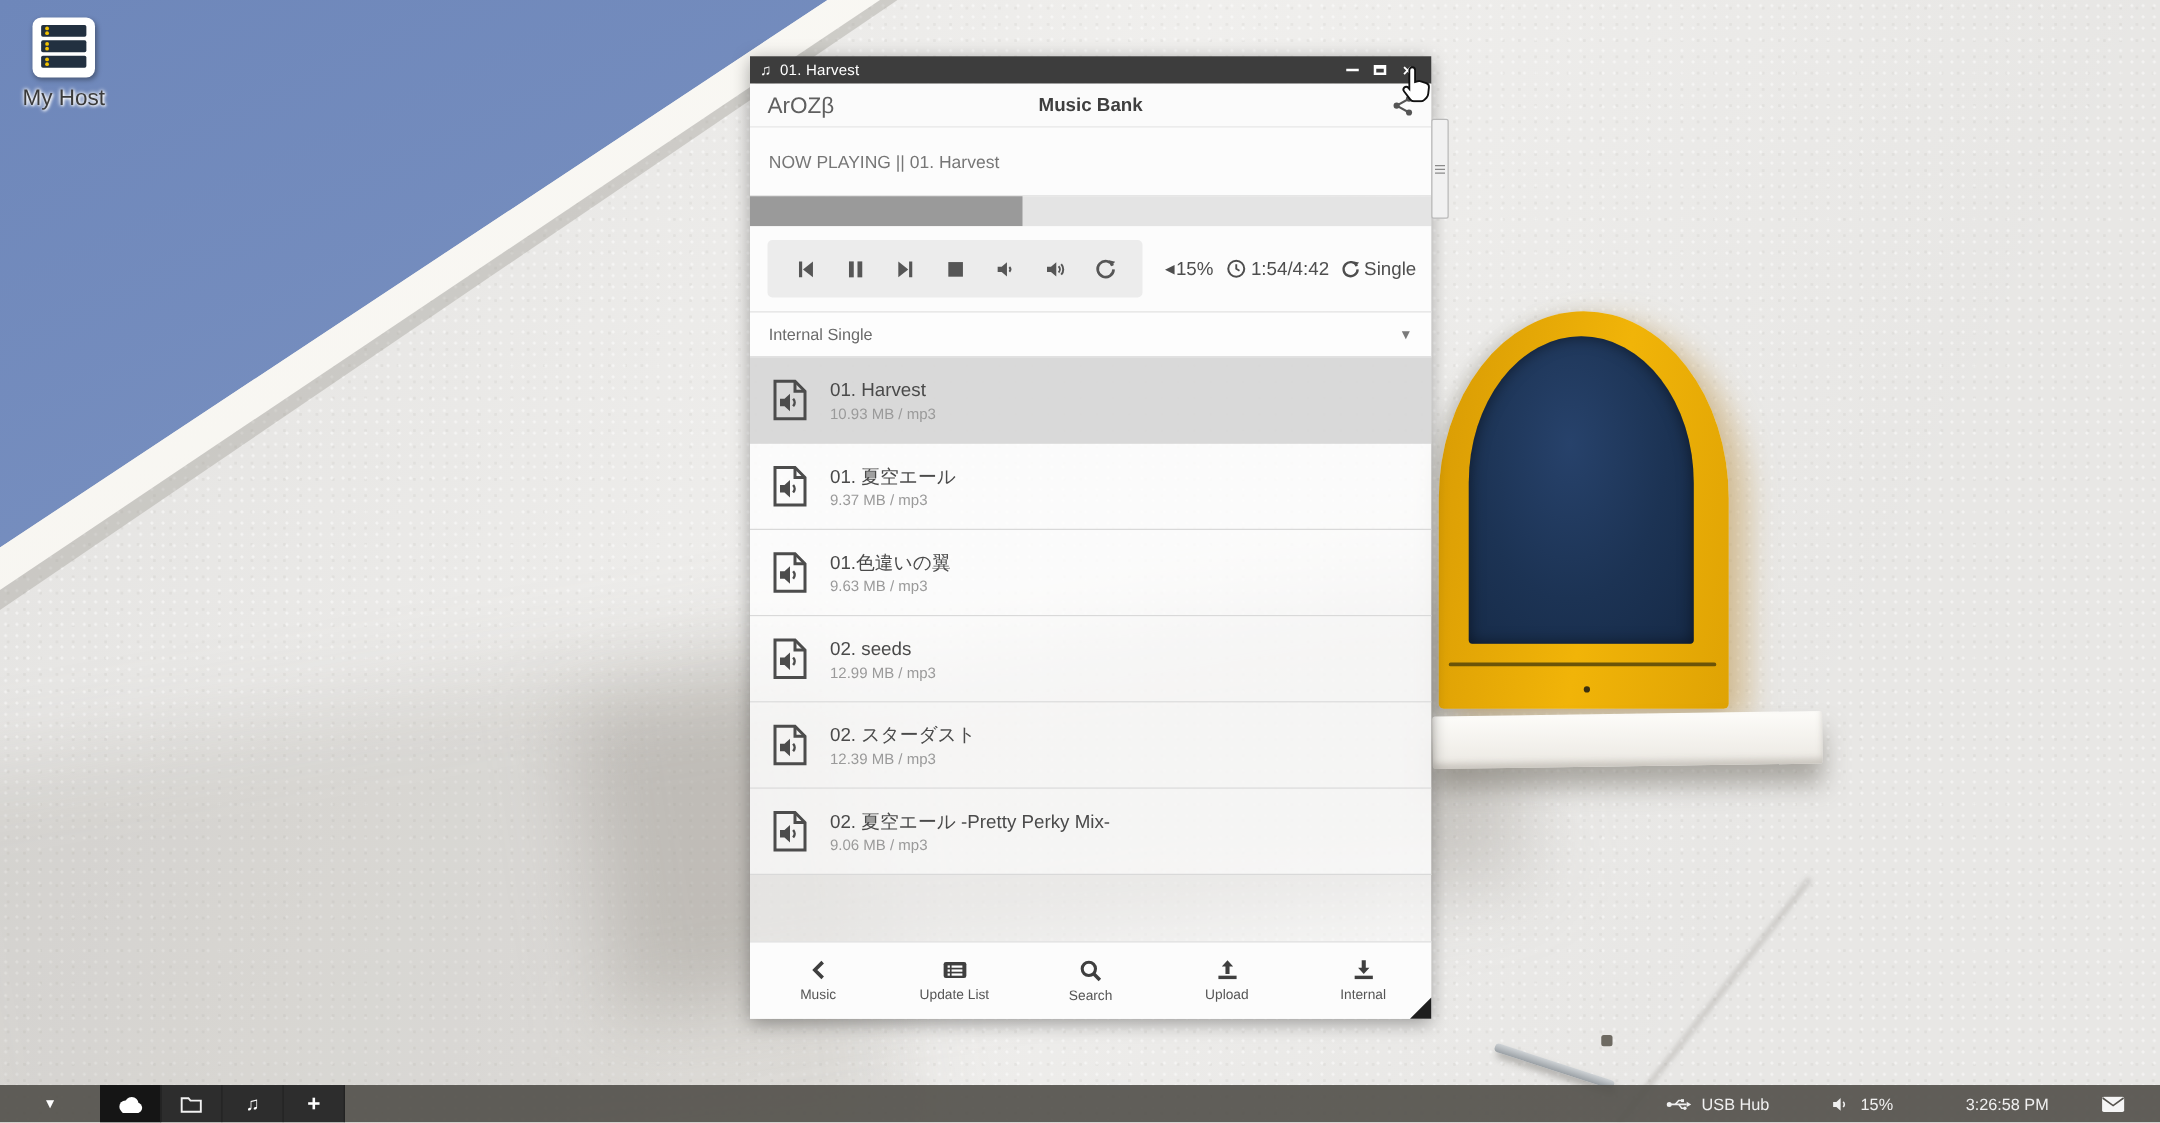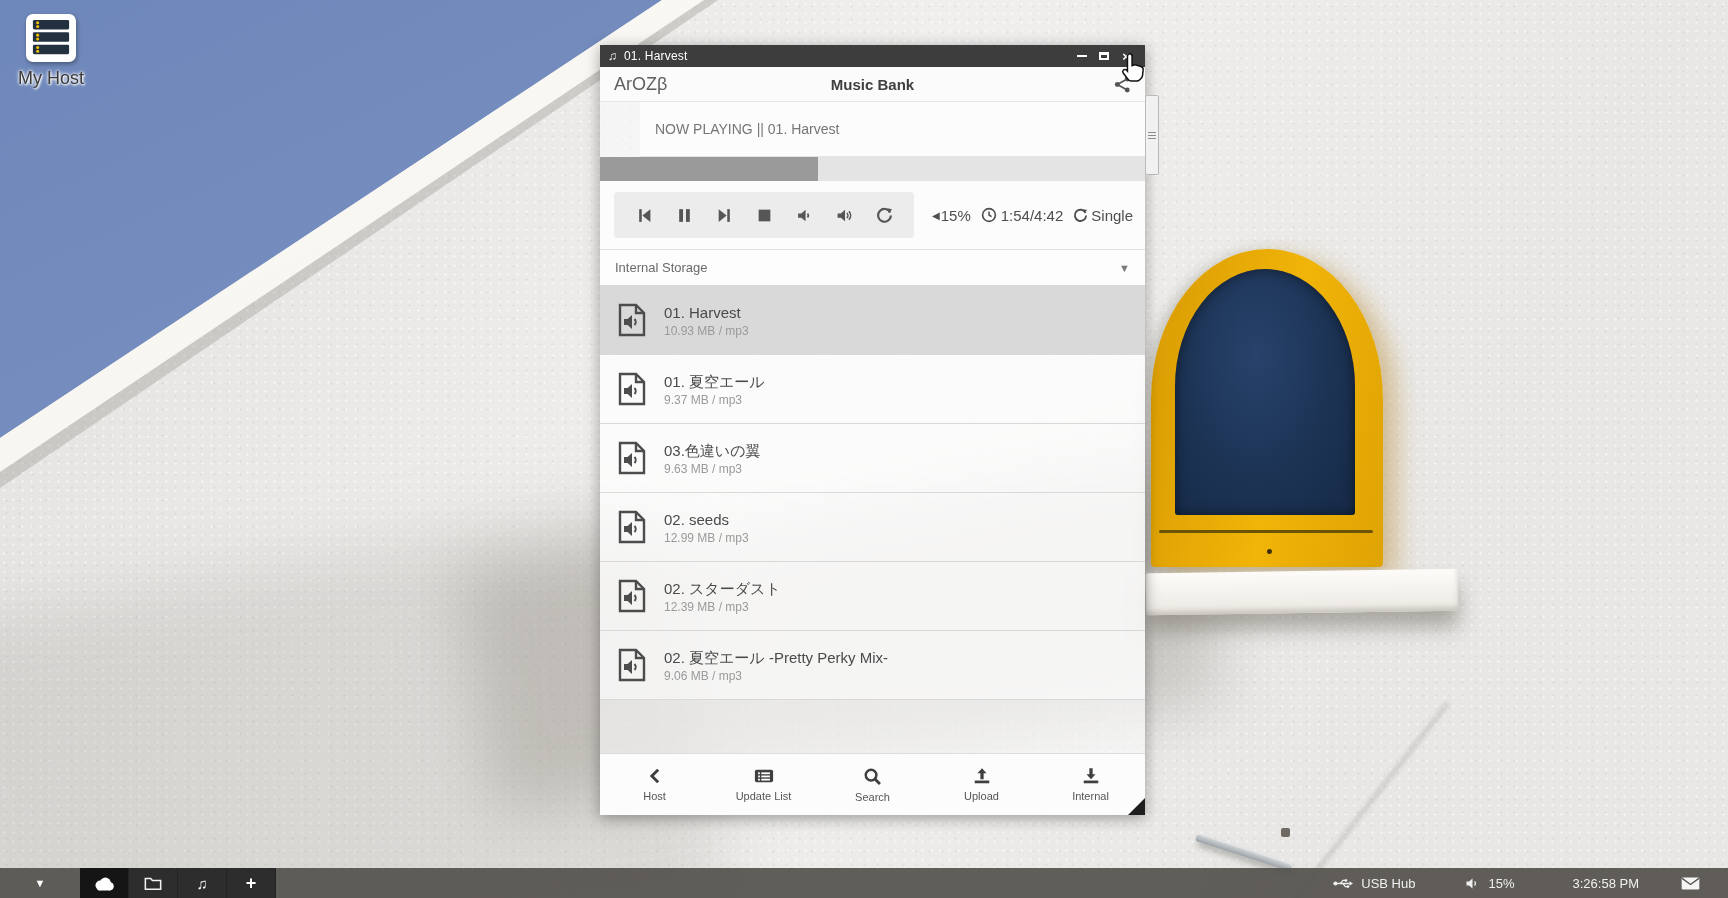--- a/index.html
+++ b/index.html
@@ -68,21 +68,21 @@
   .glyph-close { color:#fff; font-size:13px; font-weight:bold; line-height:1; }
 
   .win-body { position:relative; height:748px; background:rgba(252,252,252,0.62); }
   .app-header { height:35px; background:#fbfbfb; border-bottom:1px solid #e7e7e7;
     display:flex; align-items:center; padding:0 14px; position:relative; }
   .brand { font-size:18px; color:#5f5f5f; }
   .app-title { position:absolute; left:0; right:0; text-align:center; font-size:15px; color:#3f3f3f;font-weight:bold; }
   .share { margin-left:auto; position:relative; z-index:1; cursor:pointer; display:flex; }
 
   .nowplaying { height:55px; background:#fcfcfc; border-bottom:1px solid #e6e6e6;
-    display:flex; align-items:center; padding:0 15px; font-size:14px; color:#767676;margin-left:40px; }
+    display:flex; align-items:center; padding:0 15px; font-size:14px; color:#767676; }
 
   .progress { height:24px; background:#e4e4e4; cursor:pointer; }
   .progress-fill { height:100%; background:#9a9a9a; }
 
   .controls-row { height:68px; background:#fcfcfc; display:flex; align-items:center; padding:0 14px; }
   .ctl-group { background:#ececec; border-radius:4px; height:46px; display:flex; align-items:center; padding:0 10px; }
   .ctl-btn { width:40px; height:40px; display:flex; align-items:center; justify-content:center; cursor:pointer; }
   .ctl-stats { display:flex; align-items:center; margin-left:8px; color:#4e4e4e; font-size:15px; }
   .stat { display:flex; align-items:center; margin-left:10px; }
   .tri-left { font-size:10px; color:#4e4e4e; margin-right:1px; }
@@ -260,21 +260,21 @@
             <svg width="15" height="15" viewBox="0 0 16 16" style="margin-right:3px">
                 <path d="M13.4 5.2A6 6 0 1 0 14 8" fill="none" stroke="#4e4e4e" stroke-width="2"></path>
                 <path d="M10.6 1.2l4.6 1-3.2 3.4z" fill="#4e4e4e"></path>
               </svg>
             <span>Single</span>
           </span>
         </div>
       </div>
 
       <div class="storage-row">
-        <span>Internal Storage</span>
+        <span>Internal Single</span>
         <span class="storage-caret">▼</span>
       </div>
 
       <div class="song-list">
 
         <div class="song-row selected">
           <span class="song-icon">
             <svg width="36" height="36" viewBox="0 0 36 36">
                 <path d="M6 3h16l8 8v22H6z" fill="none" stroke="#4c4c4c" stroke-width="2.4"></path>
                 <path d="M22 3v8h8" fill="none" stroke="#4c4c4c" stroke-width="2.4"></path>
@@ -304,21 +304,21 @@
         <div class="song-row">
           <span class="song-icon">
             <svg width="36" height="36" viewBox="0 0 36 36">
                 <path d="M6 3h16l8 8v22H6z" fill="none" stroke="#4c4c4c" stroke-width="2.4"></path>
                 <path d="M22 3v8h8" fill="none" stroke="#4c4c4c" stroke-width="2.4"></path>
                 <path d="M10 17v6h3.6l4.4 4V13l-4.4 4z" fill="#4c4c4c"></path>
                 <path d="M20.5 17a4.4 4.4 0 0 1 0 6" fill="none" stroke="#4c4c4c" stroke-width="2"></path>
               </svg>
           </span>
           <span>
-            <div class="song-title">03.色違いの翼</div>
+            <div class="song-title">01.色違いの翼</div>
             <div class="song-meta">9.63 MB / mp3</div>
           </span>
         </div>
         <div class="song-row">
           <span class="song-icon">
             <svg width="36" height="36" viewBox="0 0 36 36">
                 <path d="M6 3h16l8 8v22H6z" fill="none" stroke="#4c4c4c" stroke-width="2.4"></path>
                 <path d="M22 3v8h8" fill="none" stroke="#4c4c4c" stroke-width="2.4"></path>
                 <path d="M10 17v6h3.6l4.4 4V13l-4.4 4z" fill="#4c4c4c"></path>
                 <path d="M20.5 17a4.4 4.4 0 0 1 0 6" fill="none" stroke="#4c4c4c" stroke-width="2"></path>
@@ -357,21 +357,21 @@
             <div class="song-meta">9.06 MB / mp3</div>
           </span>
         </div>
       </div>
 
       <div class="win-toolbar">
         <div class="tool-btn">
           <svg width="18" height="18" viewBox="0 0 20 20">
               <path d="M13.5 3L6.5 10l7 7" fill="none" stroke="#3f3f3f" stroke-width="3.2"></path>
             </svg>
-          <span class="tool-label">Host</span>
+          <span class="tool-label">Music</span>
         </div>
         <div class="tool-btn">
           <svg width="20" height="18" viewBox="0 0 22 18">
               <rect x="1" y="2" width="20" height="14" rx="2" fill="#3f3f3f"></rect>
               <rect x="4.5" y="5" width="2" height="2" fill="#fff"></rect>
               <rect x="8" y="5" width="9.5" height="2" fill="#fff"></rect>
               <rect x="4.5" y="8.5" width="2" height="2" fill="#fff"></rect>
               <rect x="8" y="8.5" width="9.5" height="2" fill="#fff"></rect>
               <rect x="4.5" y="12" width="2" height="2" fill="#fff"></rect>
               <rect x="8" y="12" width="9.5" height="2" fill="#fff"></rect>

